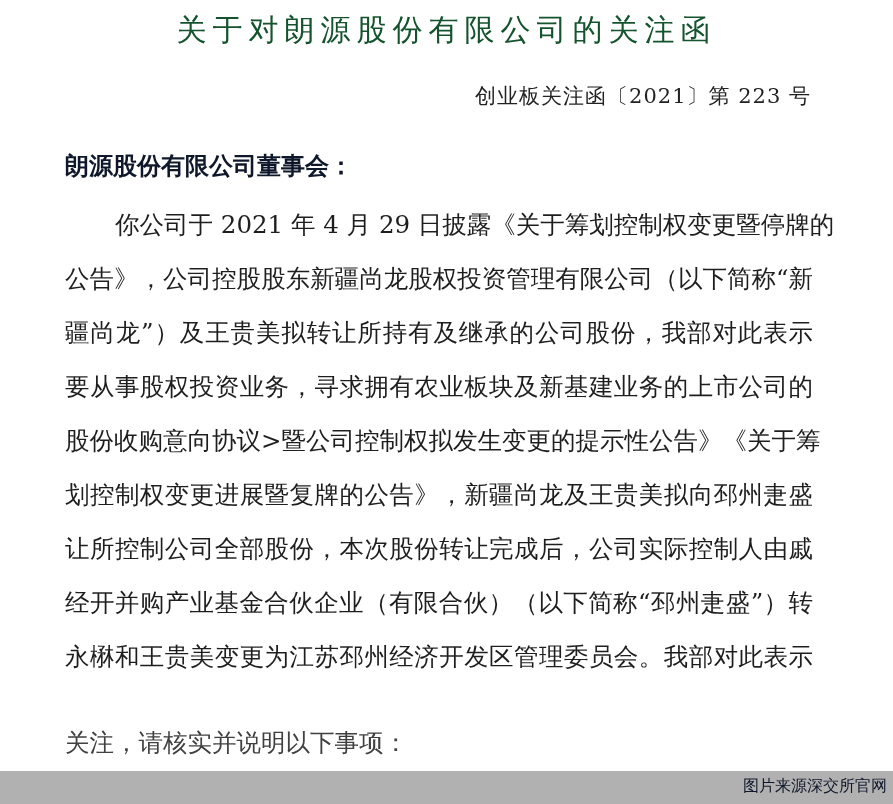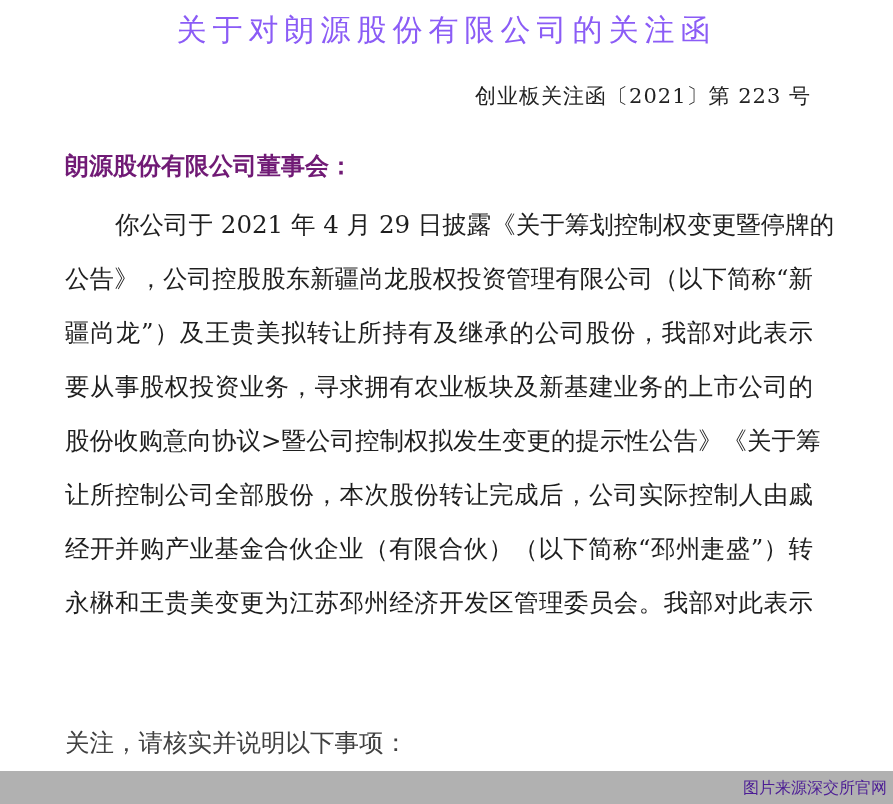--- a/index.html
+++ b/index.html
@@ -6,32 +6,32 @@
   body {
     width: 893px; height: 804px; overflow: hidden;
     background: #ffffff; position: relative;
     font-family: "DejaVu Serif", "Liberation Serif", serif;
     color: #1a1a1a;
   }
   .title {
     position: absolute; left: 0; top: 10px; width: 893px;
     text-align: center;
     font-family: "DejaVu Sans", "Liberation Sans", sans-serif;
-    font-size: 30px; letter-spacing: 6px; color: #8b5cf6;
+    font-size: 30px; letter-spacing: 6px; color: #14532d;
   }
   .docno {
     position: absolute; right: 82px; top: 82px;
     font-size: 21px; color: #222; letter-spacing: 1px;
     white-space: pre;
     margin-left: 12px;
   }
   .salutation {
     position: absolute; left: 65px; top: 150px;
     font-family: "DejaVu Sans", "Liberation Sans", sans-serif;
-    font-weight: bold; font-size: 24px; color: #701a75;
+    font-weight: bold; font-size: 24px; color: #0f172a;
   }
   .body-lines {
     position: absolute; left: 65px; top: 205px; width: 748px;
   }
   .line {
     height: 54px; line-height: 40px;
     font-size: 24.5px; white-space: nowrap;
     text-align: justify; text-align-last: justify;
     color: #1e1e1e;
   }
@@ -39,37 +39,38 @@
   .footer-bar {
     position: absolute; left: 0; top: 771px; width: 893px; height: 33px;
     background: #b1b1b1;
   }
   .last-line {
     position: absolute; left: 65px; top: 726px;
     font-size: 24.5px; line-height: 33px; color: #404040;
   }
   .watermark {
     position: absolute; right: 6px; top: 771px; line-height: 33px;
-    font-family: Liberation Sans, sans-serif;
-    font-size: 16px; color: #4c1d95;
+    font-family: Liberation Mono, monospace;
+    font-size: 16px; color: #0f172a;
   }
 </style>
 </head>
 <body>
 
 <div class="title">关于对朗源股份有限公司的关注函</div>
 <div class="docno">创业板关注函〔2021〕第 223 号</div>
 <div class="salutation">朗源股份有限公司董事会：</div>
 
 <div class="body-lines">
   <div class="line indent">你公司于 2021 年 4 月 29 日披露《关于筹划控制权变更暨停牌的</div>
   <div class="line">公告》，公司控股股东新疆尚龙股权投资管理有限公司（以下简称“新</div>
   <div class="line">疆尚龙”）及王贵美拟转让所持有及继承的公司股份，我部对此表示</div>
   <div class="line">要从事股权投资业务，寻求拥有农业板块及新基建业务的上市公司的</div>
   <div class="line">股份收购意向协议&gt;暨公司控制权拟发生变更的提示性公告》《关于筹</div>
+  <div class="line">划控制权变更进展暨复牌的公告》，新疆尚龙及王贵美拟向邳州疌盛</div>
   <div class="line">让所控制公司全部股份，本次股份转让完成后，公司实际控制人由戚</div>
   <div class="line">经开并购产业基金合伙企业（有限合伙）（以下简称“邳州疌盛”）转</div>
   <div class="line">永楙和王贵美变更为江苏邳州经济开发区管理委员会。我部对此表示</div>
 </div>
 
 <div class="footer-bar"></div>
 <div class="last-line">关注，请核实并说明以下事项：</div>
 <div class="watermark">图片来源深交所官网</div>
 
 </body></html>

